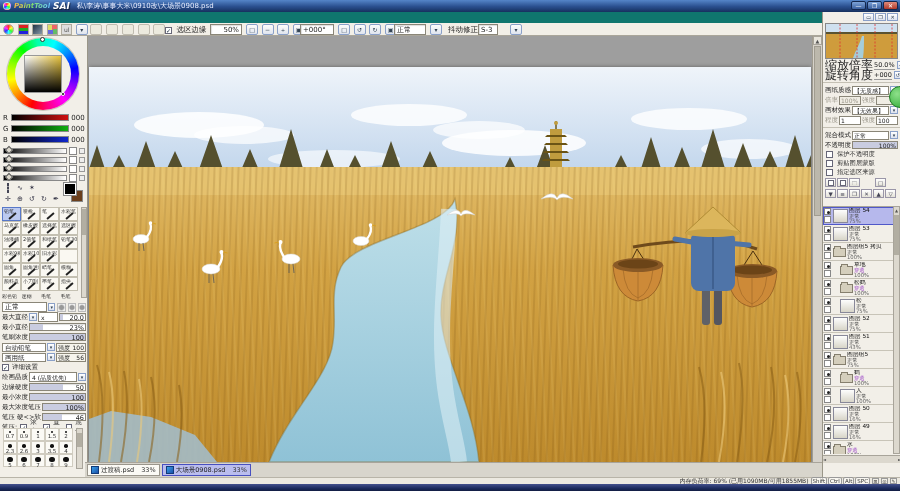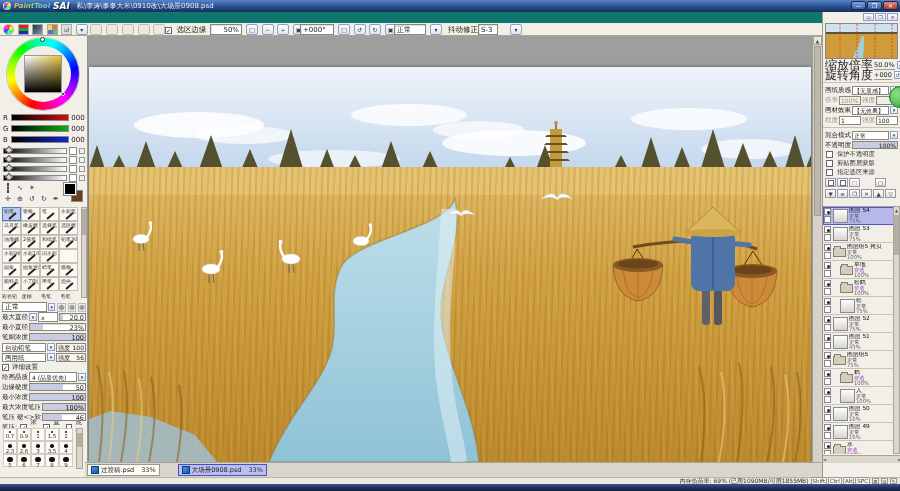--- a/index.html
+++ b/index.html
@@ -135,21 +135,21 @@
 .lr-mode{color:#444;}
 .lr-mode.pass{color:#a050c8;}
 .lr-op{color:#666;}
 .lvscroll{position:absolute;right:0;top:194px;width:7px;height:248px;background:#dcd8ce;border:1px solid #a8a49a;font-size:4px;text-align:center;color:#555;}
 .lvscroll .arr{height:7px;line-height:7px;}
 .lvscroll .thumb{position:absolute;left:0;top:8px;width:5px;height:40px;background:#b2aea2;}
 .lhscroll{position:absolute;left:0;top:443px;width:78px;height:8px;background:#dcd8ce;border-top:1px solid #a8a49a;display:flex;justify-content:space-between;font-size:4px;line-height:7px;color:#555;}
 .greenbadge{position:absolute;left:889px;top:86px;width:22px;height:22px;border-radius:50%;background:radial-gradient(circle at 35% 35%,#8ee08a,#27a52f);border:1px solid #1c7a22;z-index:50;}
 
 
-.tabbar{position:absolute;left:85px;top:462px;width:737px;height:15px;background:#d8d5cc;border-top:1px solid #a8a49a;display:flex;align-items:center;gap:18px;padding:0 2px;}
+.tabbar{position:absolute;left:85px;top:462px;width:737px;height:15px;background:#d8d5cc;border-top:1px solid #a8a49a;display:flex;align-items:center;gap:2px;padding:0 2px;}
 .tab{display:inline-flex;align-items:center;gap:2px;height:12px;padding:0 3px;background:#fbfaf5;border:1px solid #9a968c;font-size:6.5px;}
 .tab.active{background:#babdee;border-color:#4850c0;}
 .tabicon{width:8px;height:8px;background:linear-gradient(135deg,#3aa0e8,#1a50a8);border:1px solid #123a78;}
 .tabzoom{margin-left:5px;color:#333;}
 .statusbar{position:absolute;left:0;top:477px;width:900px;height:7px;background:#ece9e0;border-top:1px solid #b8b4a8;display:flex;justify-content:flex-end;align-items:center;gap:2px;padding:0 3px;font-size:6px;color:#333;}
 .keycap{border:1px solid #999;background:#f8f6f0;border-radius:2px;padding:0 1px;font-size:5.5px;line-height:6px;}
 .kicon{width:7px;height:6px;border:1px solid #999;background:#f0eee6;font-size:4.5px;line-height:5px;text-align:center;}
 .taskbar{position:absolute;left:0;top:484px;width:900px;height:7px;background:linear-gradient(#44518d,#1d2c5e 60%,#121d42);}
 </style>
 </head>

